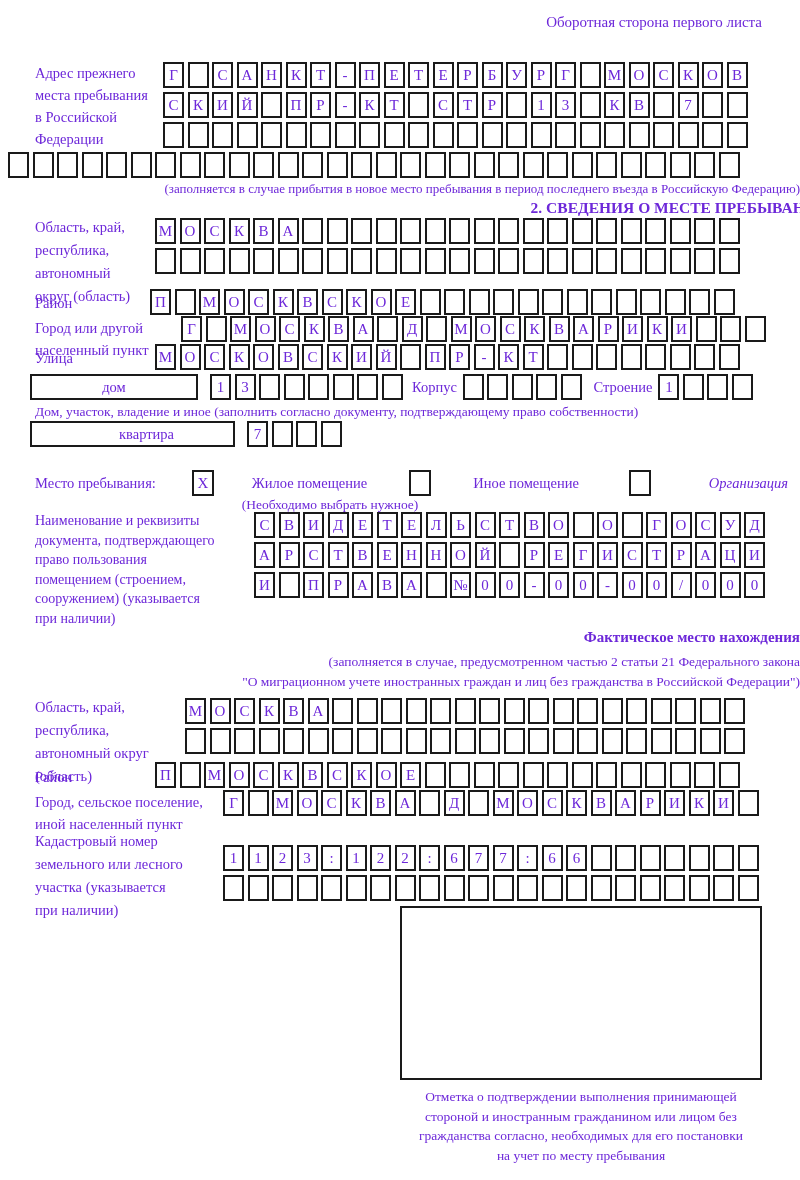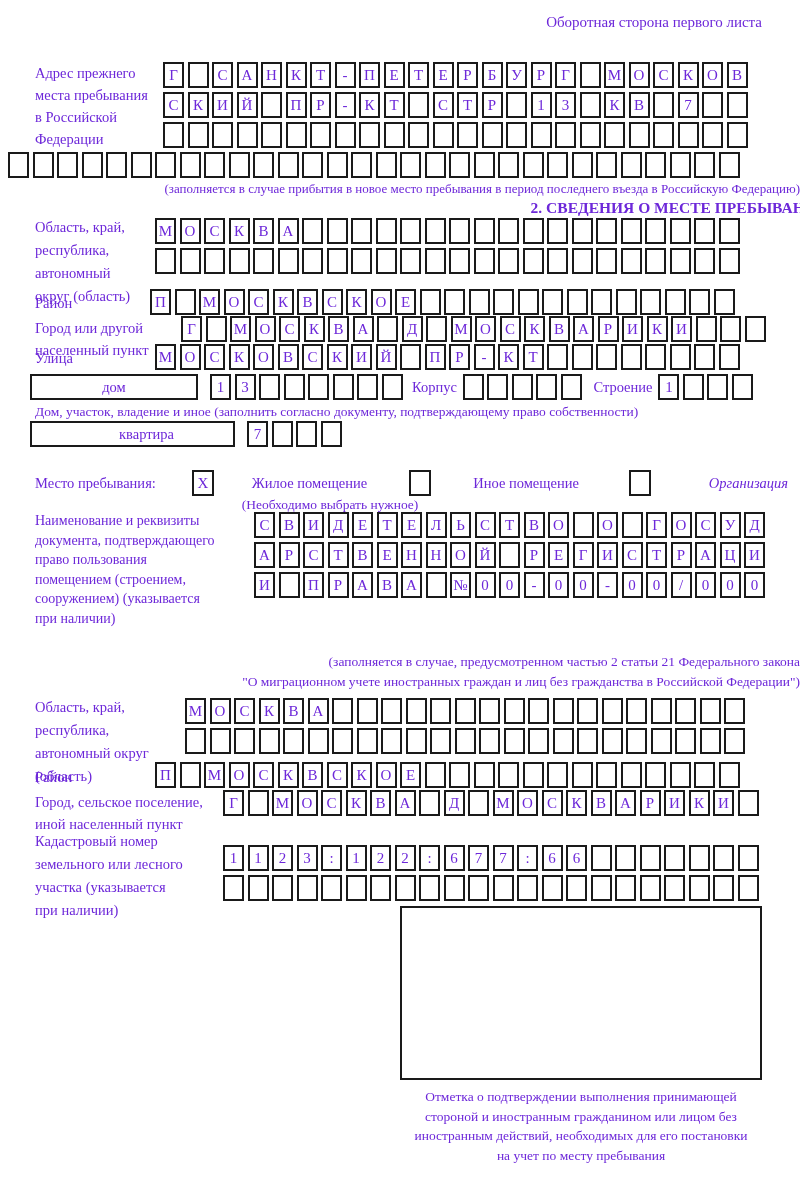--- a/index.html
+++ b/index.html
@@ -419,20 +419,21 @@
       <span class="cell">0</span>
       <span class="cell">-</span>
       <span class="cell">0</span>
       <span class="cell">0</span>
       <span class="cell">/</span>
       <span class="cell">0</span>
       <span class="cell">0</span>
       <span class="cell">0</span>
     </div>
 
+  <div class="abs center bold" style="top:629px;font-size:15px;">Фактическое место нахождения</div>
   <div class="abs center note2" style="top:652px;">(заполняется в случае, предусмотренном частью 2 статьи 21 Федерального закона
 "О миграционном учете иностранных граждан и лиц без гражданства в Российской Федерации")</div>
 
   <div class="abs lbl lh23" style="left:35px;top:696px;width:155px;">Область, край,
 республика,
 автономный округ
 (область)</div>
   <div class="abs cellrow" style="left:185px;top:698px;">
       <span class="cell">М</span>
       <span class="cell">О</span>
@@ -588,16 +589,16 @@
       <span class="cell"></span>
       <span class="cell"></span>
       <span class="cell"></span>
       <span class="cell"></span>
       <span class="cell"></span>
     </div>
 
   <div class="abs stamp" style="left:400px;top:906px;width:362px;height:174px;"></div>
   <div class="abs cap" style="left:396px;top:1087px;width:370px;text-align:center;line-height:19.5px;white-space:pre-line;">Отметка о подтверждении выполнения принимающей
 стороной и иностранным гражданином или лицом без
-иностранным действий, необходимых для его постановки
+гражданства согласно, необходимых для его постановки
 на учет по месту пребывания</div>
 
 </div>
 
 </body></html>

